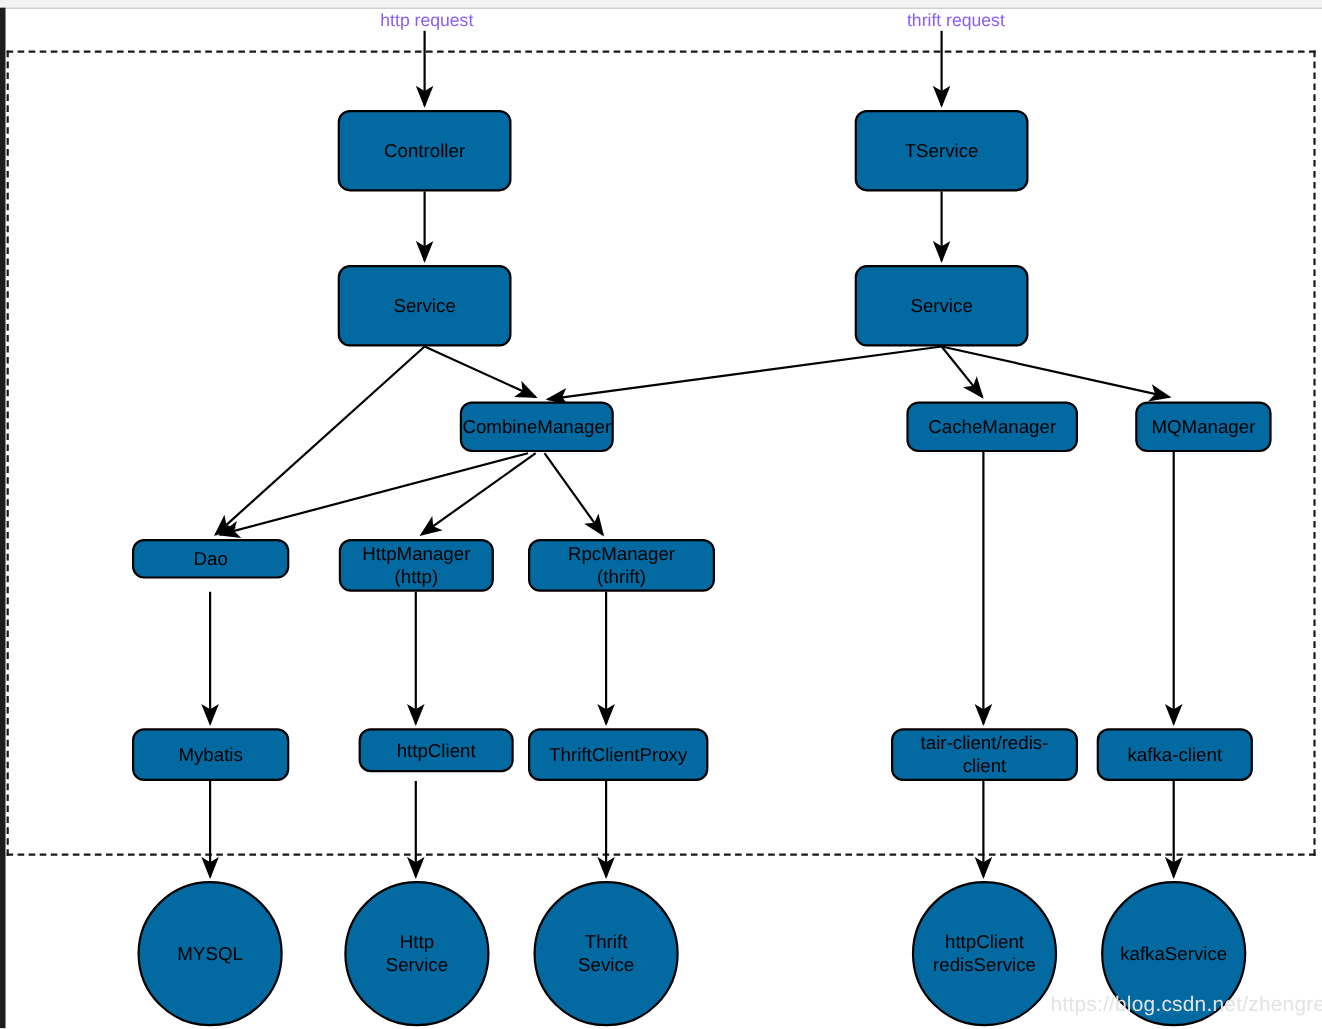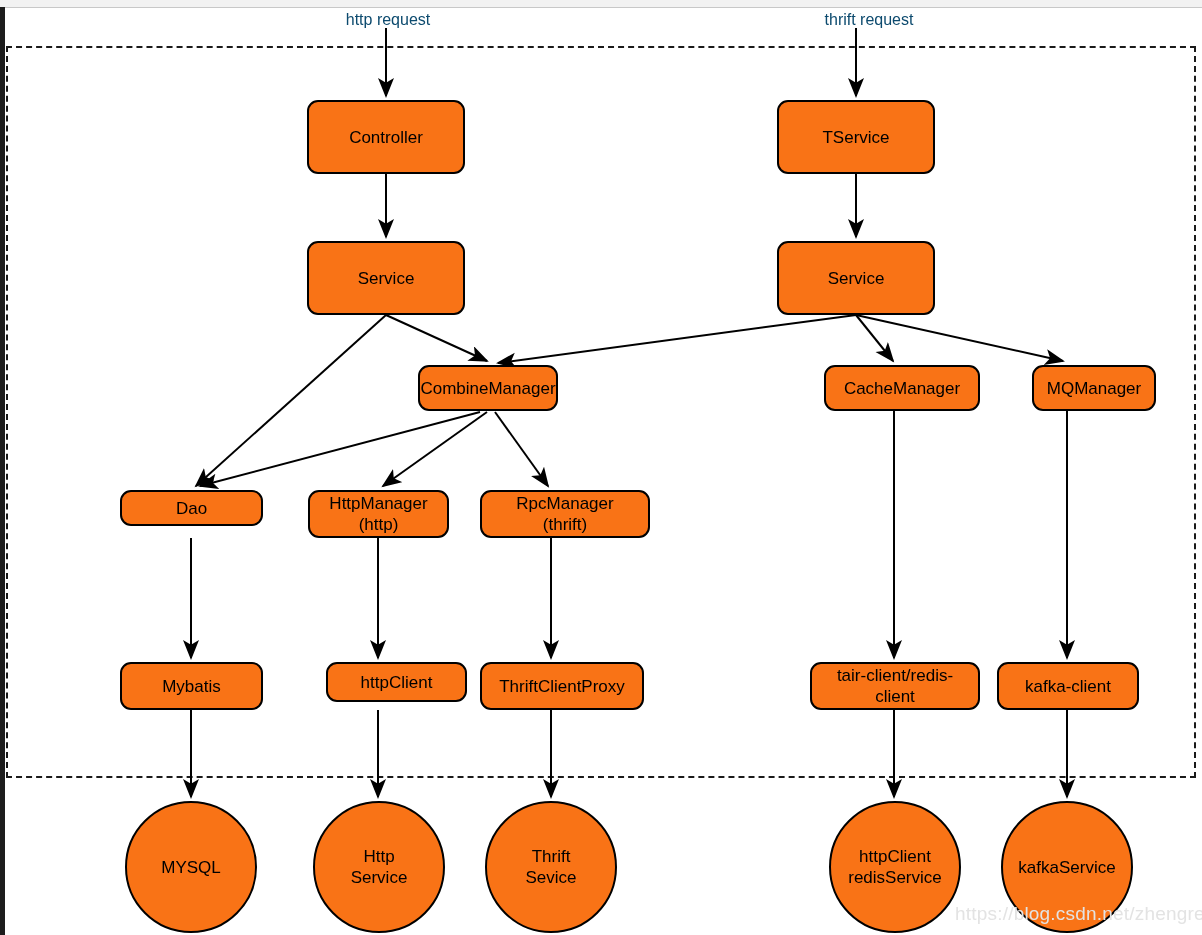--- a/index.html
+++ b/index.html
@@ -50,21 +50,21 @@
   }
   
   .node {
     position: absolute;
     box-sizing: border-box;
     display: flex;
     align-items: center;
     justify-content: center;
     text-align: center;
     color: #000000;
-    background: #f97316;
+    background: #0369a1;
     font-size: 17px;
     line-height: 21px;
     white-space: nowrap;
   }
   .node.rect {
     border: 2px solid #000000;
     border-radius: 11px;
   }
   .node.circle {
     border: 2px solid #000000;
@@ -73,21 +73,21 @@
   .node.overflow-label {
     overflow: visible;
   }
   .node .label {
     display: block;
     white-space: pre-line;
   }
   
   .caption {
     position: absolute;
-    color: #0c4a6e;
+    color: #8b5cf6;
     font-size: 16px;
     line-height: 19px;
     white-space: nowrap;
     text-align: center;
   }
   .watermark {
     position: absolute;
     color: #e3e3e3;
     font-size: 19px;
     line-height: 22px;

